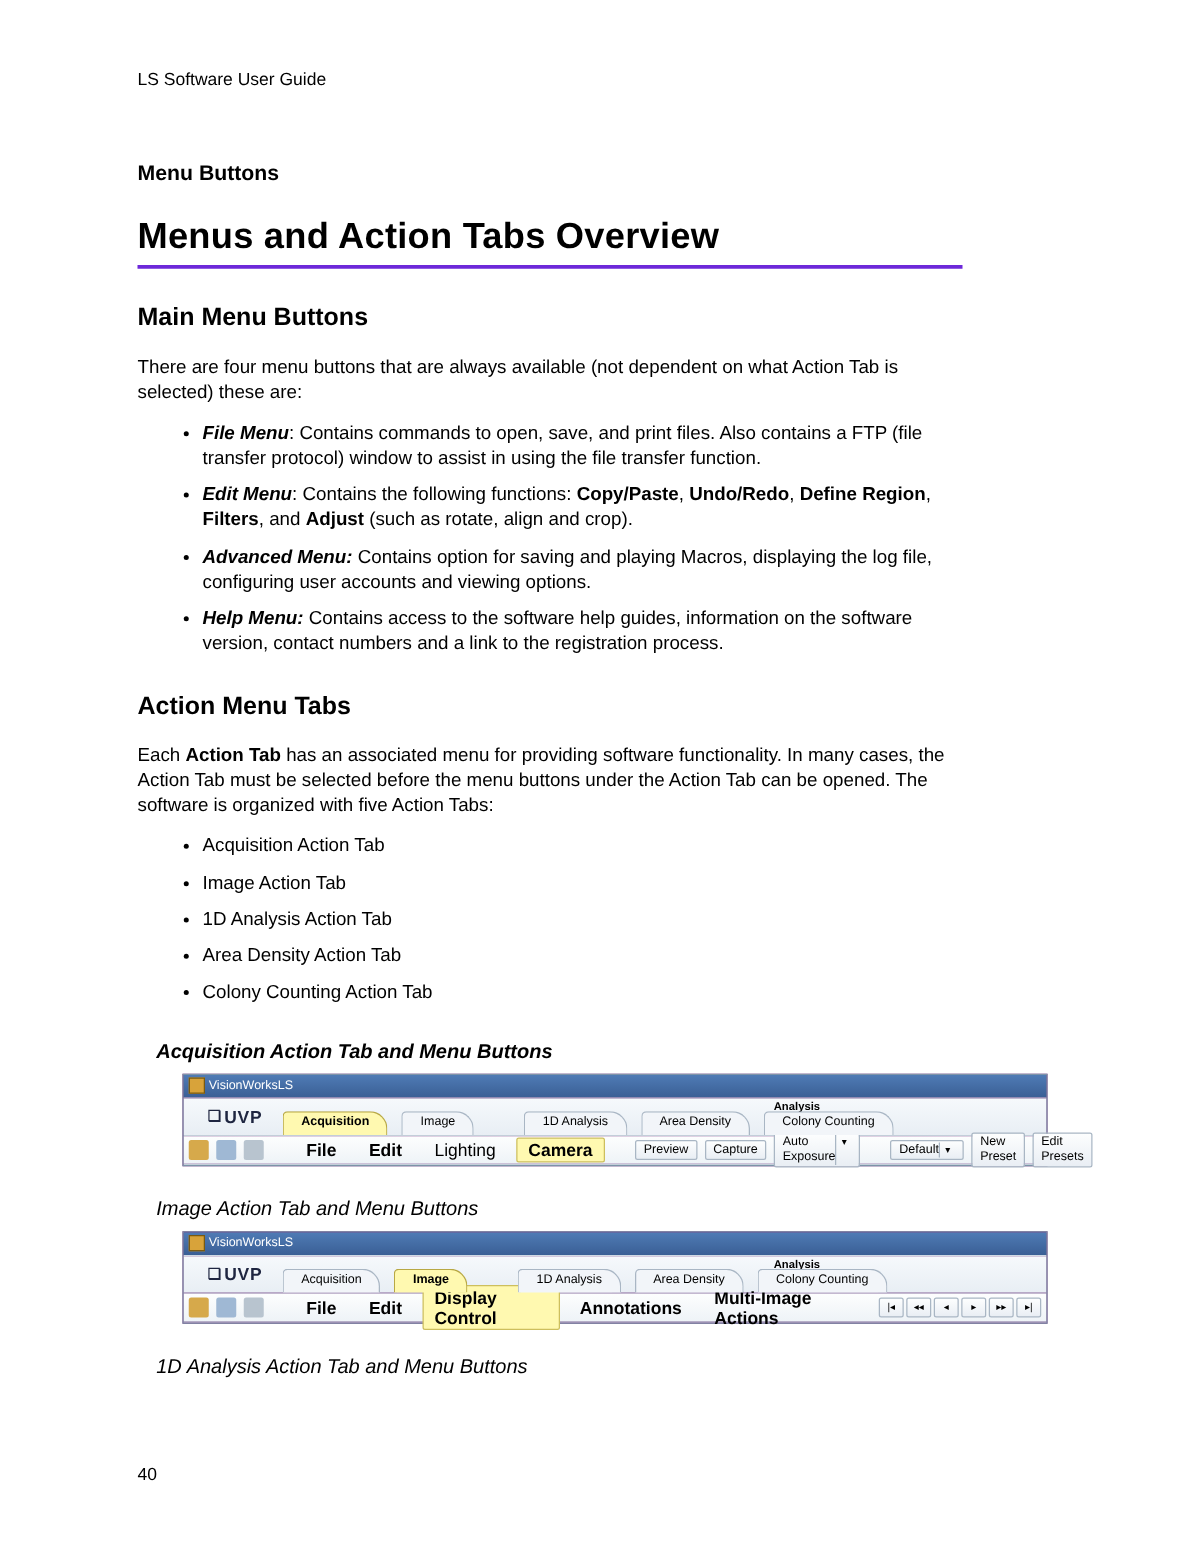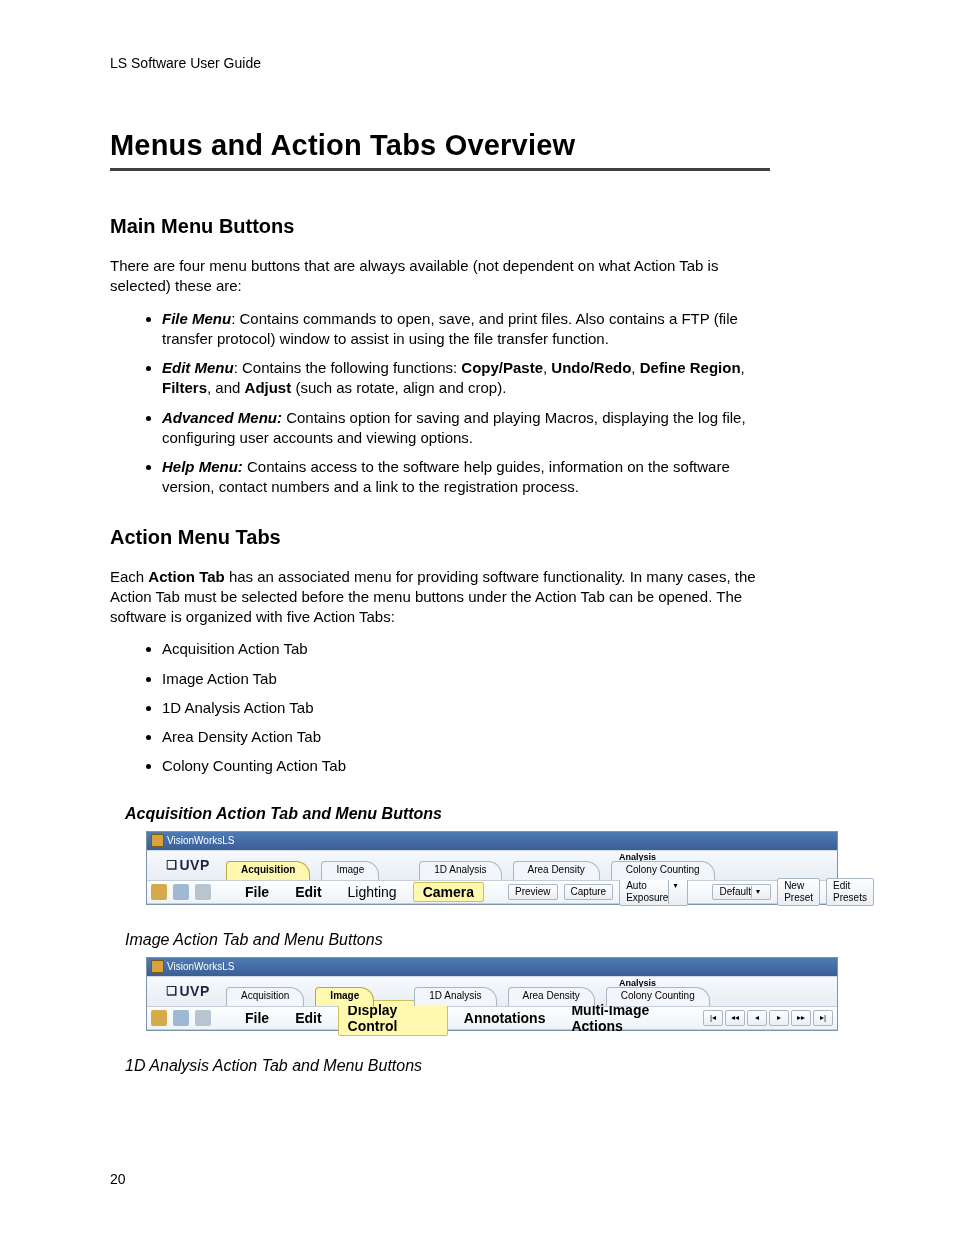--- a/index.html
+++ b/index.html
@@ -24,23 +24,23 @@
   .section-label {
     font-size: 17px;
     font-weight: bold;
     margin-bottom: 24px;
   }
   .chapter-title {
     font-family: Arial, "Arial Black", Helvetica, sans-serif;
     font-size: 29px;
     font-weight: 900;
     letter-spacing: 0.2px;
-    border-bottom: 3px solid #404040;
+    border-bottom: 3px solid #6d28d9;
     padding-bottom: 6px;
-    margin-bottom: 44px;
+    margin-bottom: 28px;
   }
   h2.h2 {
     font-size: 20px;
     font-weight: bold;
     margin: 0 0 18px 0;
   }
   p.body {
     font-size: 15px;
     line-height: 1.35;
     margin: 0 0 12px 0;
@@ -215,20 +215,21 @@
   .nav-btns { display: flex; gap: 2px; margin-left: auto; }
   .nav-btns .pill { padding: 1px 4px; min-width: 10px; text-align: center; font-size: 8px; }
 </style>
 </head>
 <body>
 
 <div class="page">
 
   <div class="running-header">LS Software User Guide</div>
 
+  <div class="section-label">Menu Buttons</div>
 
   <div class="chapter-title">Menus and Action Tabs Overview</div>
 
   <h2 class="h2">Main Menu Buttons</h2>
   <p class="body">There are four menu buttons that are always available (not dependent on what Action Tab is selected) these are:</p>
 
   <ul class="bullets">
     <li>
       <span class="bi">File Menu</span><span>: </span><span>Contains commands to open, save, and print files.  Also contains a FTP (file transfer protocol) window to assist in using the file transfer function.</span>
     </li>
@@ -345,14 +346,14 @@
           <span class="pill">▸</span>
           <span class="pill">▸▸</span>
           <span class="pill">▸|</span>
         </span>
       </div>
     </div>
   </div>
 
   <h3 class="h3 normalweight">1D Analysis Action Tab and Menu Buttons</h3>
 
-  <div class="page-number">20</div>
+  <div class="page-number">40</div>
 </div>
 
 </body></html>

